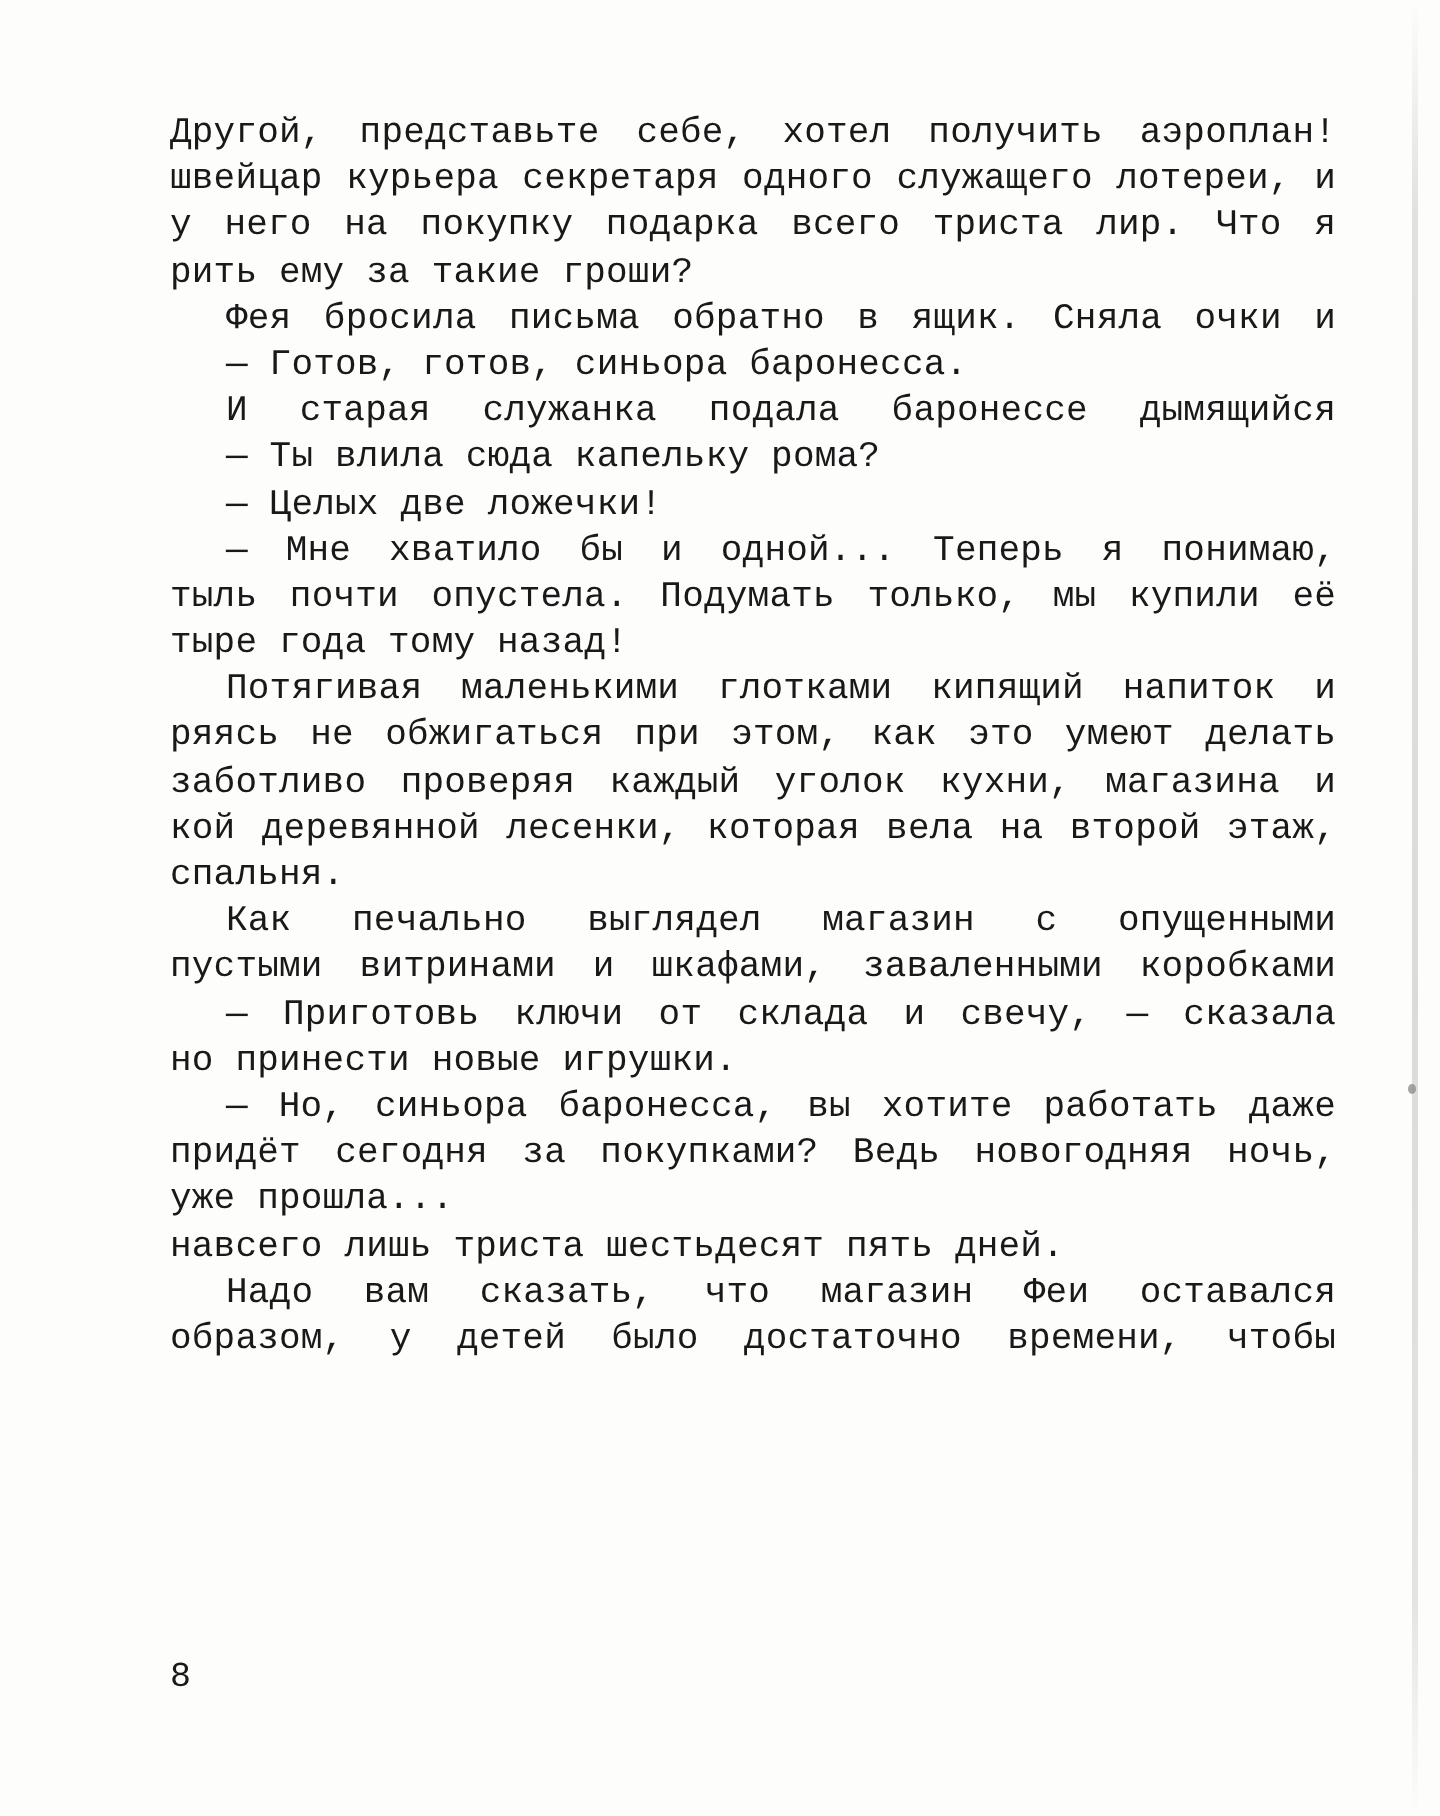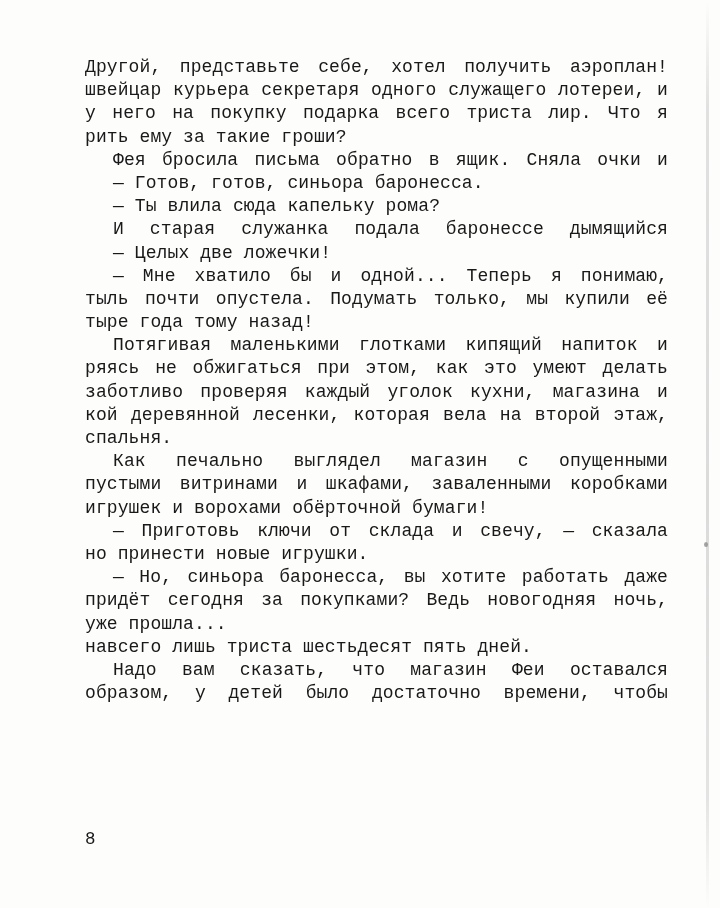--- a/index.html
+++ b/index.html
@@ -78,34 +78,33 @@
 <body>
 
 <div class="book-page">
   <div class="page-text">
       <div class="line">Другой, представьте себе, хотел получить аэроплан! Его отец —</div>
       <div class="line">швейцар курьера секретаря одного служащего лотереи, и было</div>
       <div class="line">у него на покупку подарка всего триста лир. Что я могла пода-</div>
       <div class="line end">рить ему за такие гроши?</div>
       <div class="line indent end">Фея бросила письма обратно в ящик. Сняла очки и позвала:</div>
       <div class="line indent end">— Готов, готов, синьора баронесса.</div>
+      <div class="line indent end">И старая служанка подала баронессе дымящийся бокал.</div>
       <div class="line indent end">— Ты влила сюда капельку рома?</div>
-      <div class="line indent end">И старая служанка подала баронессе дымящийся бокал.</div>
       <div class="line indent end">— Целых две ложечки!</div>
       <div class="line indent">— Мне хватило бы и одной... Теперь я понимаю, почему бу-</div>
       <div class="line">тыль почти опустела. Подумать только, мы купили её всего че-</div>
       <div class="line end">тыре года тому назад!</div>
       <div class="line indent">Потягивая маленькими глотками кипящий напиток и умуд-</div>
       <div class="line">ряясь не обжигаться при этом, как это умеют делать только</div>
       <div class="line">заботливо проверяя каждый уголок кухни, магазина и малень-</div>
       <div class="line">кой деревянной лесенки, которая вела на второй этаж, где была</div>
       <div class="line end">спальня.</div>
       <div class="line indent">Как печально выглядел магазин с опущенными шторами,</div>
       <div class="line">пустыми витринами и шкафами, заваленными коробками без</div>
-      <div class="line end">игрушек и ворохами обёрточной бумаги!</div>
       <div class="line indent">— Приготовь ключи от склада и свечу, — сказала Фея, — нуж-</div>
       <div class="line end">но принести новые игрушки.</div>
       <div class="line indent">— Но, синьора баронесса, вы хотите работать даже сегодня,</div>
       <div class="line">придёт сегодня за покупками? Ведь новогодняя ночь, ночь Феи,</div>
       <div class="line end">уже прошла...</div>
       <div class="line end">навсего лишь триста шестьдесят пять дней.</div>
       <div class="line indent">Надо вам сказать, что магазин Феи оставался открытым в те-</div>
       <div class="line">образом, у детей было достаточно времени, чтобы облюбовать</div>
     </div>
   <div class="page-number">8</div>

